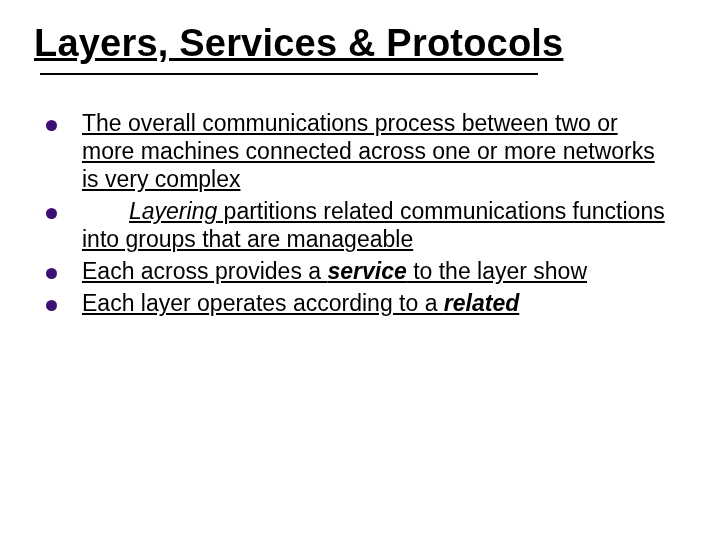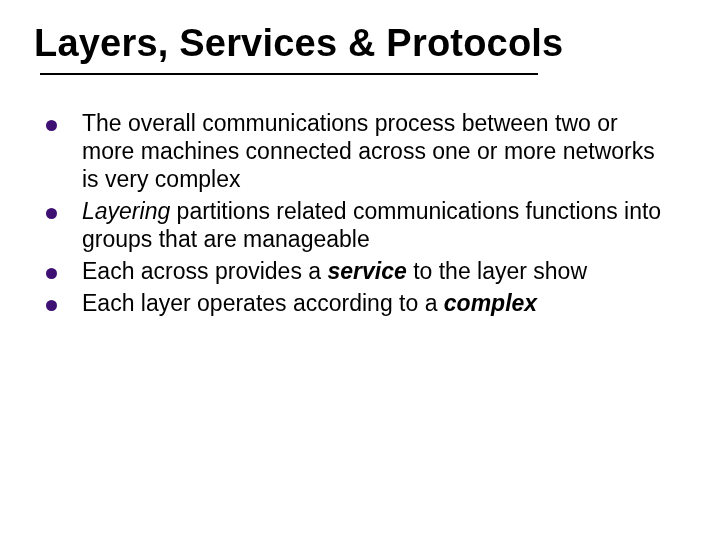--- a/index.html
+++ b/index.html
@@ -10,20 +10,21 @@
     background: #ffffff;
     font-family: Arial, Helvetica, sans-serif;
     color: #000000;
   }
   .slide {
     box-sizing: border-box;
     width: 720px;
     height: 540px;
     padding: 22px 34px 0 34px;
     position: relative;
+    text-decoration: underline;
   }
   .title {
     font-size: 38px;
     font-weight: bold;
     color: #000;
     margin: 0 0 8px 0;
     letter-spacing: 0.2px;
   }
   .title-underline {
     height: 2px;
@@ -49,20 +50,21 @@
     position: absolute;
     left: 4px;
     top: 11px;
     width: 11px;
     height: 11px;
     border-radius: 50%;
     background: #3f1073;
   }
   .italic {
     font-style: italic;
+    margin-left: 47px;
   }
   .bolditalic {
     font-style: italic;
     font-weight: bold;
     margin-top: 28px;
   }
 </style>
 </head>
 <body>
 
@@ -78,16 +80,16 @@
     <li>
       <span class="dot"></span>
       <span></span><span class="italic">Layering</span><span> partitions related communications functions into groups that are manageable</span>
     </li>
     <li>
       <span class="dot"></span>
       <span>Each across provides a </span><span class="bolditalic">service</span><span> to the layer show</span>
     </li>
     <li>
       <span class="dot"></span>
-      <span>Each layer operates according to a </span><span class="bolditalic">complex</span><span></span>
+      <span>Each layer operates according to a </span><span class="bolditalic">related</span><span></span>
     </li>
   </ul>
 </div>
 
 </body></html>

